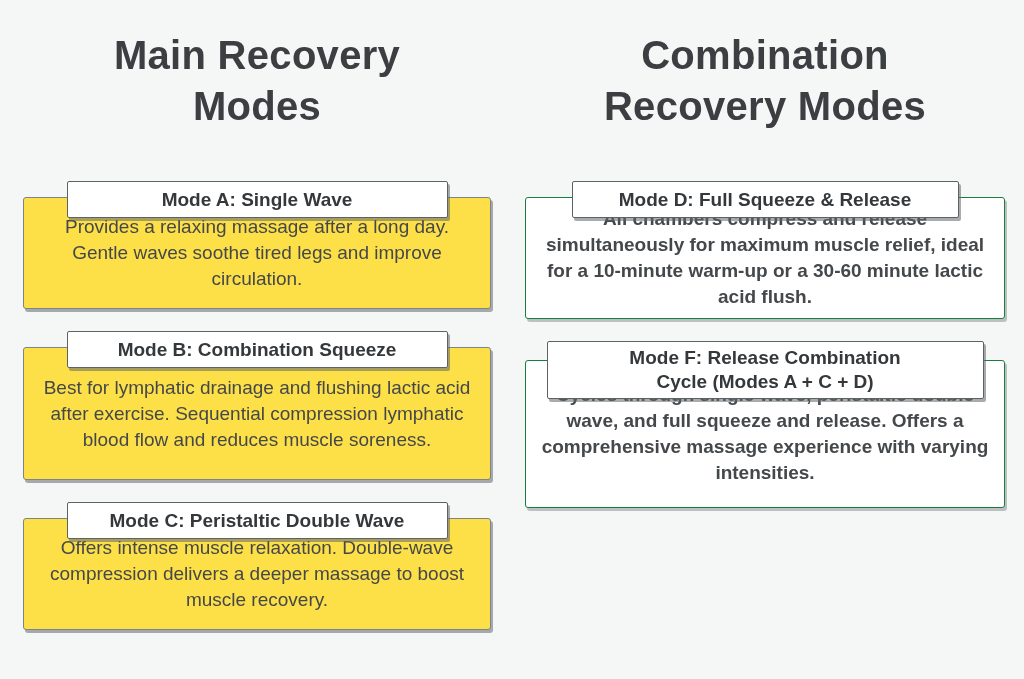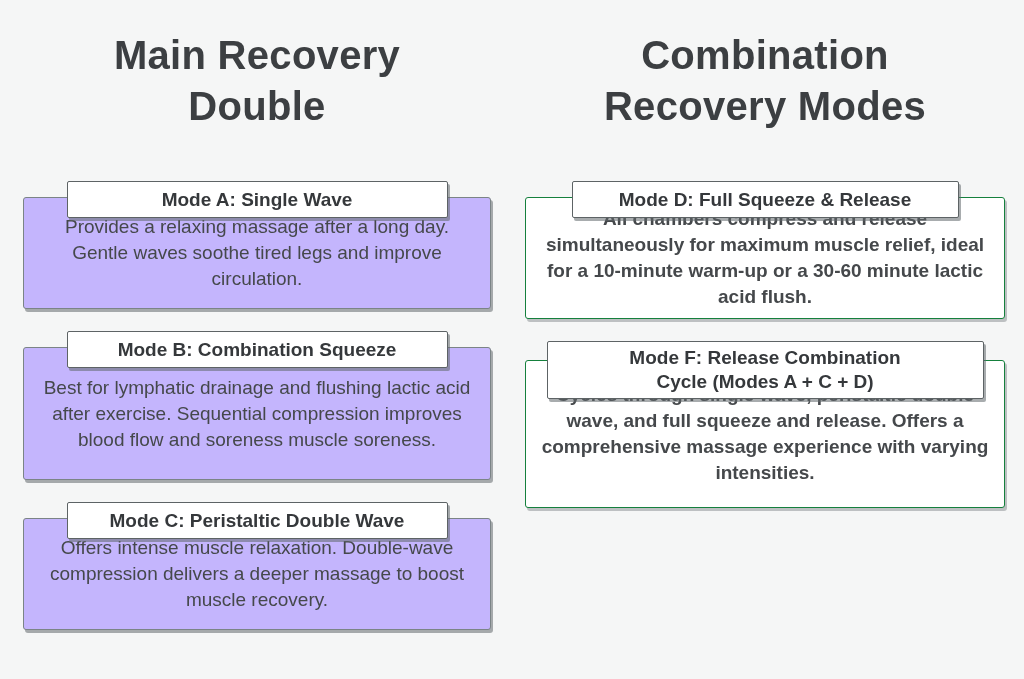--- a/index.html
+++ b/index.html
@@ -70,54 +70,54 @@
     align-items: center;
     justify-content: center;
     text-align: center;
     padding: 8px 11px;
     box-sizing: border-box;
     font-size: 19px;
     line-height: 26px;
     color: #45484b;
   }
   .col-left .card-body {
-    background: #c4b5fd;
+    background: #fde047;
     border: 1px solid #7b8486;
     box-shadow: 2px 3px 0 rgba(85, 92, 96, 0.5);
   }
   .col-right .card-body {
     background: #ffffff;
     border: 1px solid #15803d;
     box-shadow: 2px 3px 0 rgba(85, 92, 96, 0.35);
     font-weight: bold;
   }
   .h112 { min-height: 112px; }
   .h133 { min-height: 133px; }
   .h148 { min-height: 148px; }
   .card-body p { margin: 0; }
 </style>
 </head>
 <body>
 
 <div class="page">
 
   <div class="col col-left">
-    <h1 class="header h-left">Main Recovery Double</h1>
+    <h1 class="header h-left">Main Recovery Modes</h1>
 
     <section class="card">
       <div class="card-title t-a">Mode A: Single Wave</div>
       <div class="card-body h112">
         <p>Provides a relaxing massage after a long day. Gentle waves soothe tired legs and improve circulation.</p>
       </div>
     </section>
 
     <section class="card">
       <div class="card-title t-b">Mode B: Combination Squeeze</div>
       <div class="card-body h133">
-        <p>Best for lymphatic drainage and flushing lactic acid after exercise. Sequential compression improves blood flow and soreness muscle soreness.</p>
+        <p>Best for lymphatic drainage and flushing lactic acid after exercise. Sequential compression lymphatic blood flow and reduces muscle soreness.</p>
       </div>
     </section>
 
     <section class="card">
       <div class="card-title t-c">Mode C: Peristaltic Double Wave</div>
       <div class="card-body h112">
         <p>Offers intense muscle relaxation. Double-wave compression delivers a deeper massage to boost muscle recovery.</p>
       </div>
     </section>
   </div>

